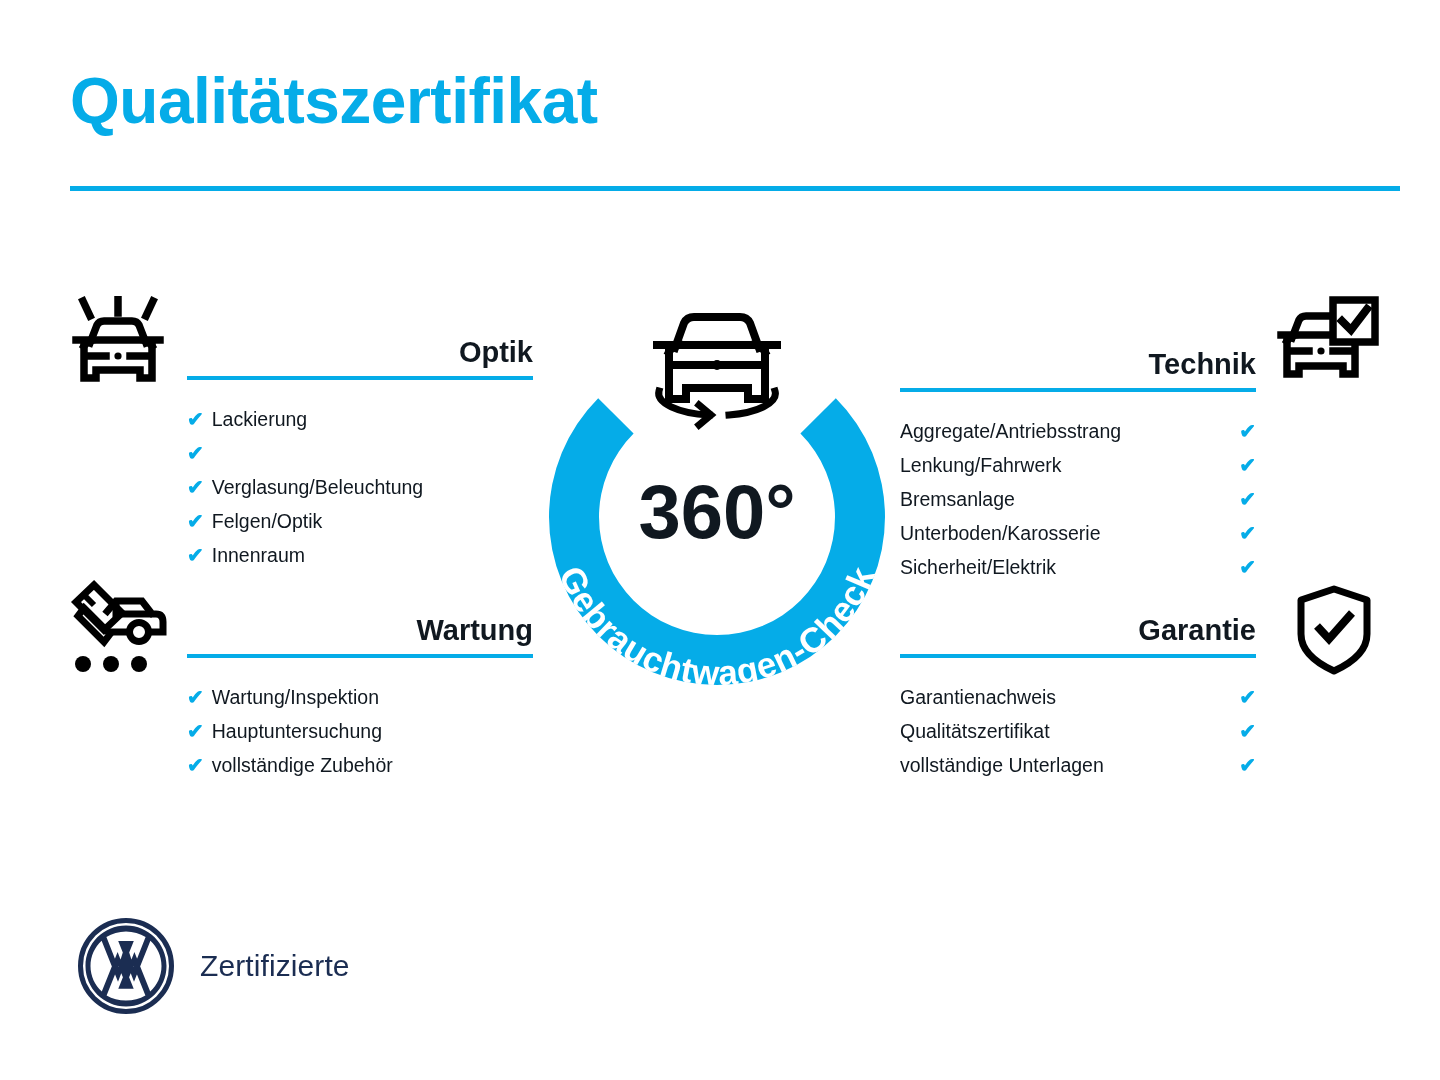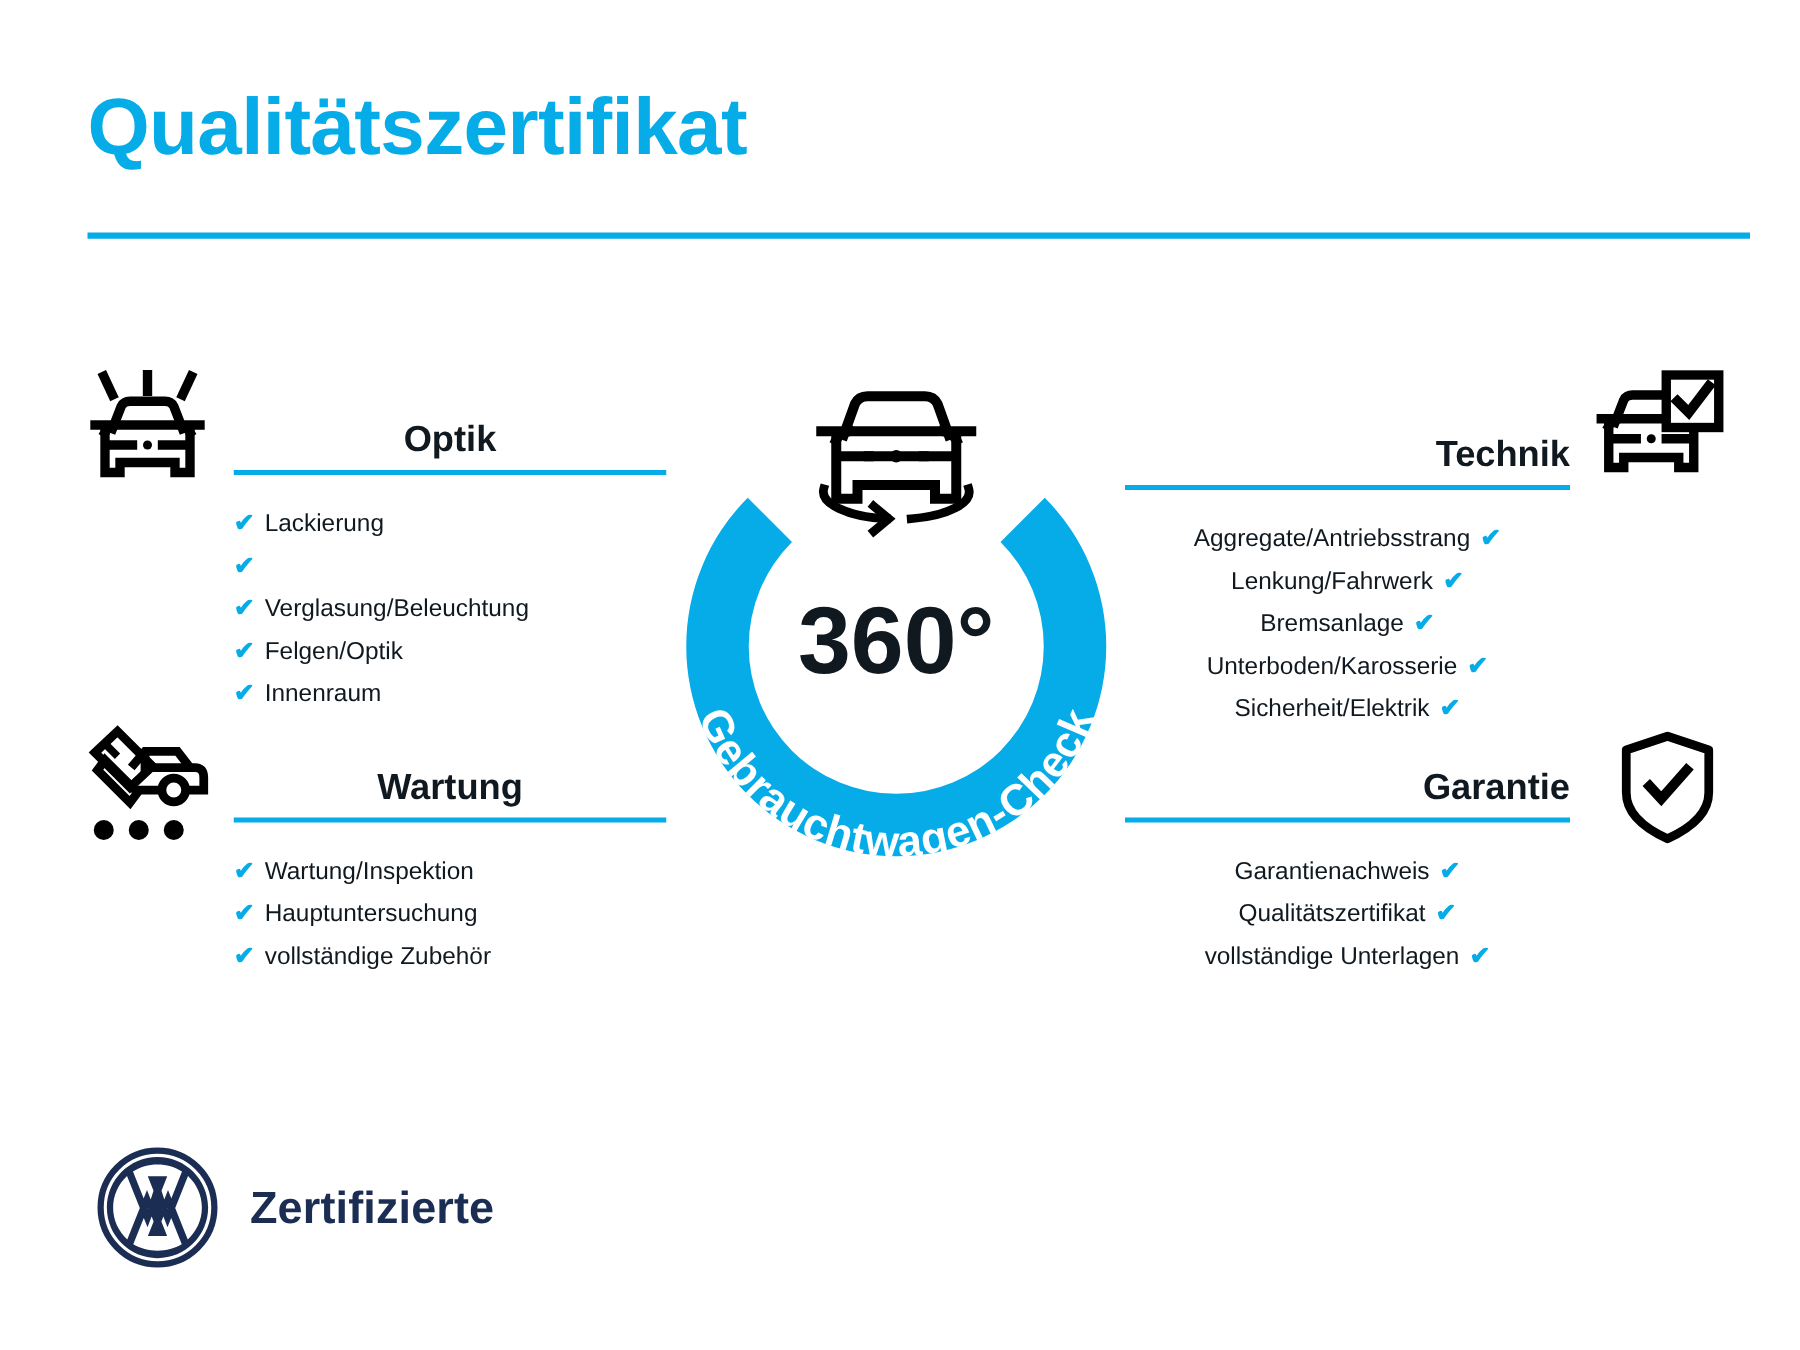--- a/index.html
+++ b/index.html
@@ -75,27 +75,27 @@
     align-items: baseline;
   }
   .check {
     color: #05ACE8;
     font-size: 20px;
     font-weight: bold;
     line-height: 34px;
   }
 
   
-  .side-left .section-title { text-align: center; }
+  .side-left .section-title { text-align: right; }
   .side-left .item { justify-content: flex-start; }
   .side-left .check { margin-right: 8px; }
 
   
   .side-right .section-title { text-align: right; }
-  .side-right .item { justify-content: center; }
+  .side-right .item { justify-content: space-between; }
   .side-right .check { margin-left: 8px; }
 
   
   #sec-optik   { left: 187px;  top: 332px; width: 346px; }
   #sec-wartung { left: 187px;  top: 610px; width: 346px; }
   #sec-technik { left: 900px;  top: 344px; width: 356px; }
   #sec-garantie{ left: 900px;  top: 610px; width: 356px; }
 
   
   .sec-icon {
@@ -121,22 +121,22 @@
   #footer-logo {
     position: absolute;
     left: 76px;
     top: 916px;
     display: flex;
     align-items: center;
   }
   #vw-roundel { width: 100px; height: 100px; }
   .footer-text {
     margin-left: 24px;
-    font-size: 36px;
-    font-weight: bold;
+    font-size: 30px;
+    font-weight: normal;
     color: #1B2D52;
     line-height: 1.28;
     letter-spacing: 0.1px;
     white-space: nowrap;
   }
 </style>
 </head>
 <body>
 
 <div id="page">

